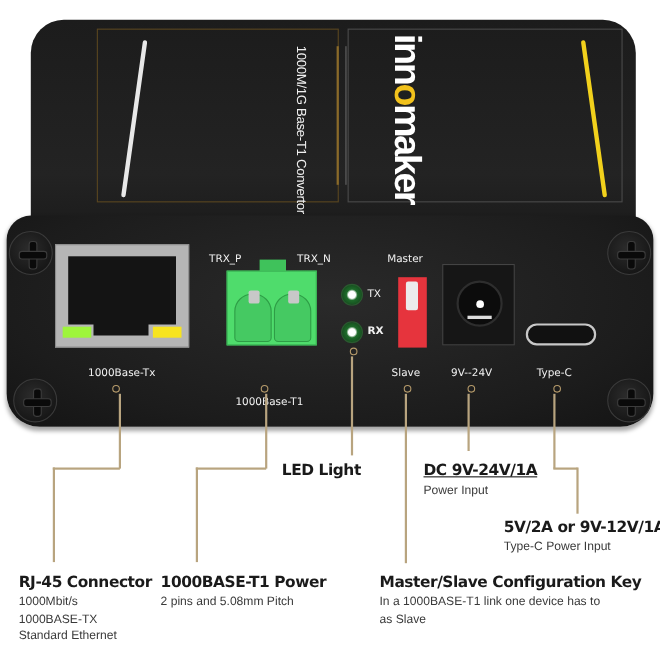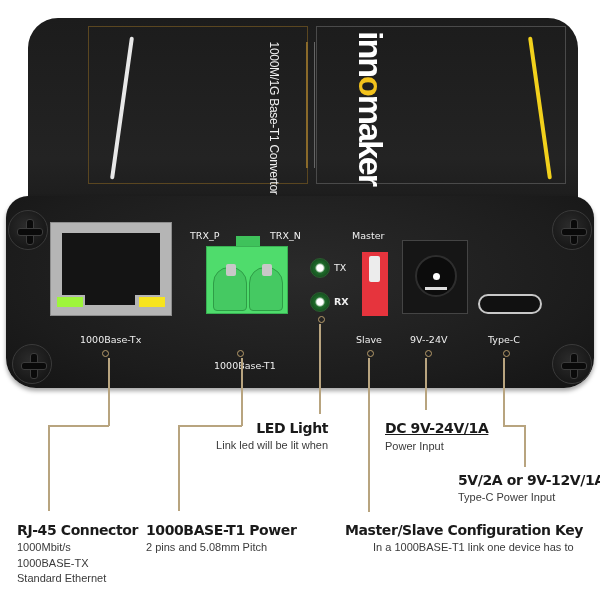--- a/index.html
+++ b/index.html
@@ -181,21 +181,20 @@
 <div class="ln" style="left:368px; top:358px; width:1.5px; height:154px;"></div>
 
 <div class="ln" style="left:425px; top:358px; width:1.5px; height:52px;"></div>
 
 <div class="ln" style="left:503px; top:358px; width:1.5px; height:68px;"></div>
 <div class="ln" style="left:503px; top:425px; width:22px; height:1.5px;"></div>
 <div class="ln" style="left:524px; top:425px; width:1.5px; height:42px;"></div>
 
 <div class="anno-title right" style="right:272px; top:420px;">LED Light</div>
 <div class="anno-desc right" style="right:272px; top:438px;">
-  <div>Link led will be lit when</div>
 </div>
 
 <div class="anno-title" style="left:385px; top:420px;text-decoration:underline;">DC 9V-24V/1A</div>
 <div class="anno-desc" style="left:385px; top:439px;">
   <div>Power Input</div>
 </div>
 
 <div class="anno-title" style="left:458px; top:472px;">5V/2A or 9V-12V/1A</div>
 <div class="anno-desc" style="left:458px; top:490px;">
   <div>Type-C Power Input</div>
@@ -207,15 +206,16 @@
   <div>1000BASE-TX</div>
   <div>Standard Ethernet</div>
 </div>
 
 <div class="anno-title" style="left:146px; top:522px;">1000BASE-T1 Power</div>
 <div class="anno-desc" style="left:146px; top:540px;">
   <div>2 pins and 5.08mm Pitch</div>
 </div>
 
 <div class="anno-title" style="left:345px; top:522px;">Master/Slave Configuration Key</div>
-<div class="anno-desc" style="left:345px; top:540px;margin-left:28px;">
+<div class="anno-desc" style="left:345px; top:540px;">
   <div>In a 1000BASE-T1 link one device has to</div>
+  <div>as Slave</div>
 </div>
 
 </body></html>

